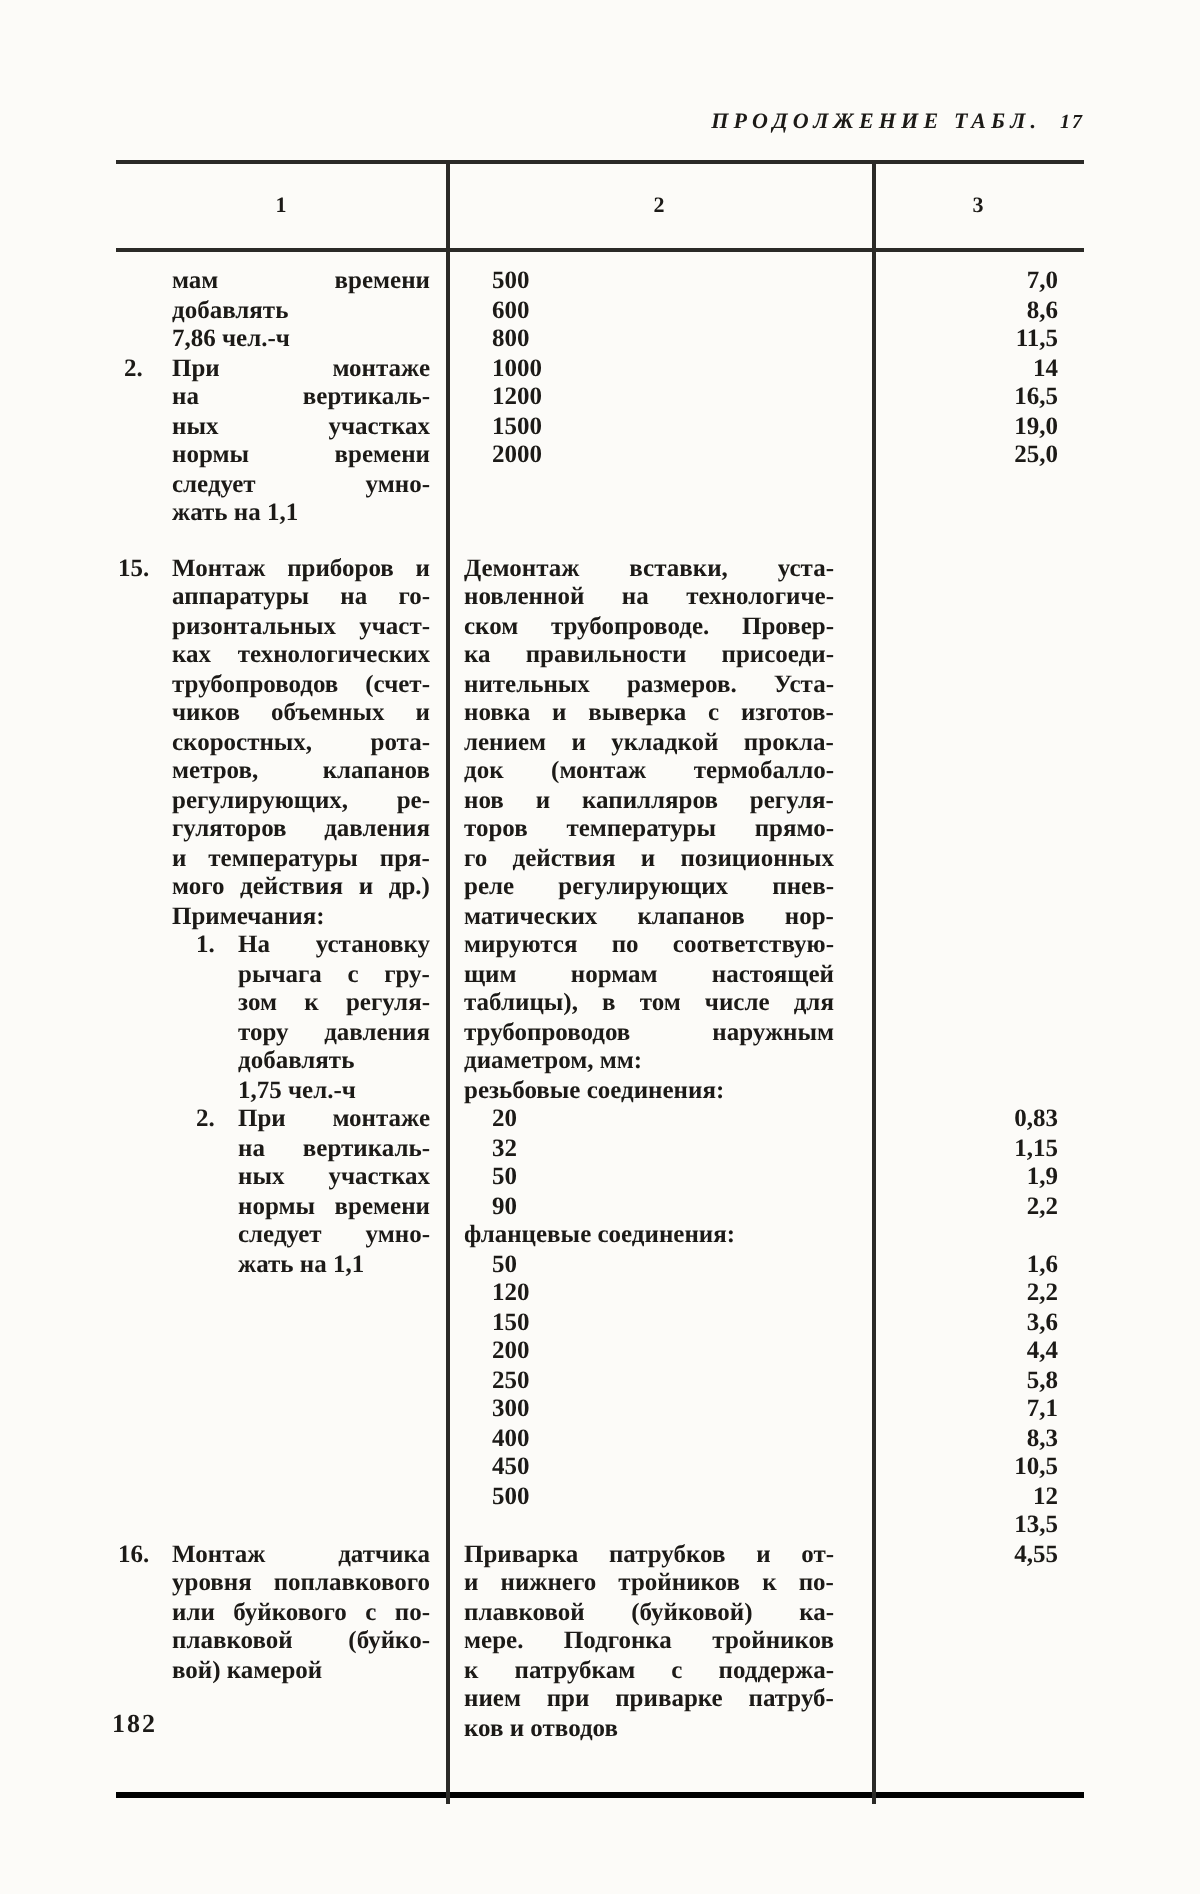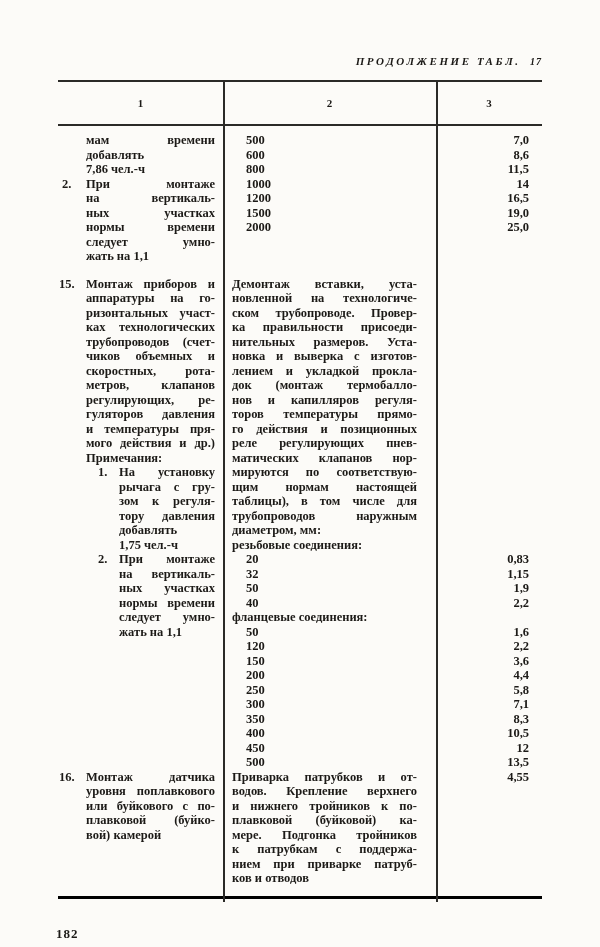--- a/index.html
+++ b/index.html
@@ -65,21 +65,21 @@
   .cont{padding-left:27px;}
   .note{padding-left:39px;}
   .note .num{width:21px;}
   .note-cont{padding-left:60px;}
 
   
   .ind{padding-left:14px;}
 
   
   .pageno{
-    position:absolute;left:56px;top:926px;
+    position:absolute;left:56px;top:854px;
     font-weight:bold;font-size:13px;letter-spacing:1px;
   }
 </style>
 </head>
 <body>
 
 <div class="page">
 
   <div class="caption">
     <span>ПРОДОЛЖЕНИЕ ТАБЛ.</span>
@@ -476,21 +476,21 @@
             <div class="line ind">
               <span class="txt">20</span>
             </div>
             <div class="line ind">
               <span class="txt">32</span>
             </div>
             <div class="line ind">
               <span class="txt">50</span>
             </div>
             <div class="line ind">
-              <span class="txt">40</span>
+              <span class="txt">90</span>
             </div>
             <div class="line ">
               <span class="txt">фланцевые соединения:</span>
             </div>
             <div class="line ind">
               <span class="txt">50</span>
             </div>
             <div class="line ind">
               <span class="txt">120</span>
             </div>
@@ -498,23 +498,20 @@
               <span class="txt">150</span>
             </div>
             <div class="line ind">
               <span class="txt">200</span>
             </div>
             <div class="line ind">
               <span class="txt">250</span>
             </div>
             <div class="line ind">
               <span class="txt">300</span>
-            </div>
-            <div class="line ind">
-              <span class="txt">350</span>
             </div>
             <div class="line ind">
               <span class="txt">400</span>
             </div>
             <div class="line ind">
               <span class="txt">450</span>
             </div>
             <div class="line ind">
               <span class="txt">500</span>
             </div>
@@ -661,27 +658,20 @@
             <div class="line sp">
               <span class="txt spread">
                 <span>Приварка</span>
                 <span>патрубков</span>
                 <span>и</span>
                 <span>от-</span>
               </span>
             </div>
             <div class="line sp">
               <span class="txt spread">
-                <span>водов.</span>
-                <span>Крепление</span>
-                <span>верхнего</span>
-              </span>
-            </div>
-            <div class="line sp">
-              <span class="txt spread">
                 <span>и</span>
                 <span>нижнего</span>
                 <span>тройников</span>
                 <span>к</span>
                 <span>по-</span>
               </span>
             </div>
             <div class="line sp">
               <span class="txt spread">
                 <span>плавковой</span>

